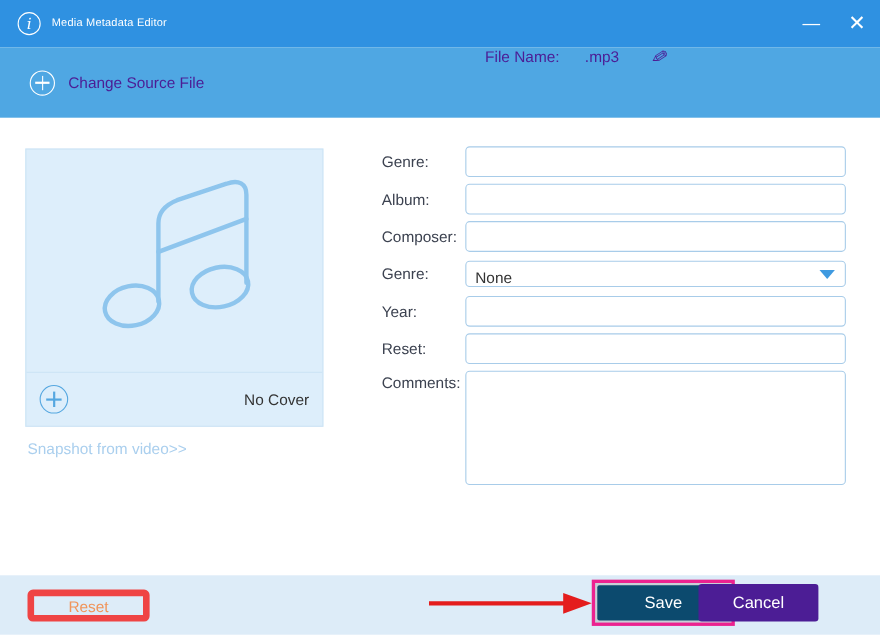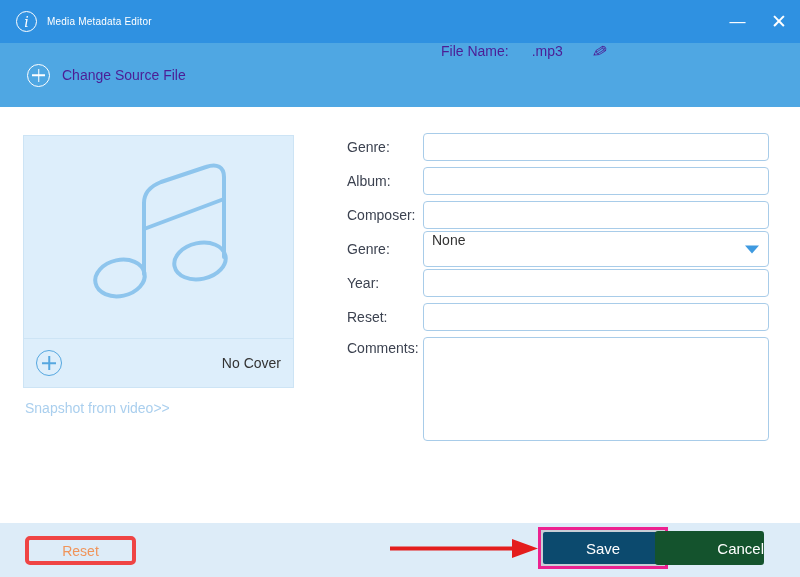--- a/index.html
+++ b/index.html
@@ -95,53 +95,53 @@
   }
   .form-row.comments .form-label { padding-top: 3px; }
   .text-input, .textarea-input, .select-input {
     flex: 1; border: 1px solid #a8cce9; border-radius: 4px; background: #ffffff;
     font-family: "Liberation Sans", sans-serif; font-size: 13px; color: #3c4250;
     outline: none;
   }
   .text-input { height: 28px; padding: 0 8px; }
   .textarea-input { height: 104px; resize: none; padding: 4px 8px; }
   .select-input {
-    height: 36px; padding: 0 8px; display: flex; align-items: flex-start; position: relative;
+    height: 24px; padding: 0 8px; display: flex; align-items: flex-end; position: relative;
     cursor: default;
   }
   .select-value { font-size: 14px; color: #333333; }
   .dropdown-arrow {
     position: absolute; right: 9px; top: 50%; transform: translateY(-43%);
     width: 0; height: 0; border-left: 7px solid transparent;
     border-right: 7px solid transparent; border-top: 8px solid #3f9ae0;
   }
 
   
   .footer {
     position: absolute; left: 0; top: 523px; width: 800px; height: 54px;
     background: #ddecf8;
   }
   .reset-btn {
     position: absolute; left: 25px; top: 13px; width: 111px; height: 29px;
-    border: 4px solid #ef4444; border-radius: 5px; background: transparent;
+    border: 6px solid #ef4444; border-radius: 5px; background: transparent;
     color: #f0945a; font-size: 14px; font-family: "Liberation Sans", sans-serif;
   }
   .arrow-annotation { position: absolute; left: 388px; top: 538px; }
   .save-highlight {
     position: absolute; left: 538px; top: 527px; width: 130px; height: 42px;
     border: 3px solid #ec2290; background: #c9ced6; padding: 2px;
   }
   .save-btn {
     width: 100%; height: 100%; background: #0c4a6e; border: none; border-radius: 2px;
     color: #ffffff; font-size: 15px; font-family: "Liberation Sans", sans-serif;
   }
   .cancel-btn {
-    position: absolute; left: 655px; top: 531px; width: 109px; height: 34px;
-    background: #14532d; border: none; border-radius: 3px;
-    color: #ffffff; font-size: 15px; font-family: "Liberation Sans", sans-serif; text-align: right;
+    position: absolute; left: 635px; top: 531px; width: 109px; height: 34px;
+    background: #4c1d95; border: none; border-radius: 3px;
+    color: #ffffff; font-size: 15px; font-family: "Liberation Sans", sans-serif;
   }
 </style>
 </head>
 <body>
 
 <div class="window">
 
   <div class="titlebar">
     <div class="info-icon">i</div>
     <div class="window-title">Media Metadata Editor</div>

